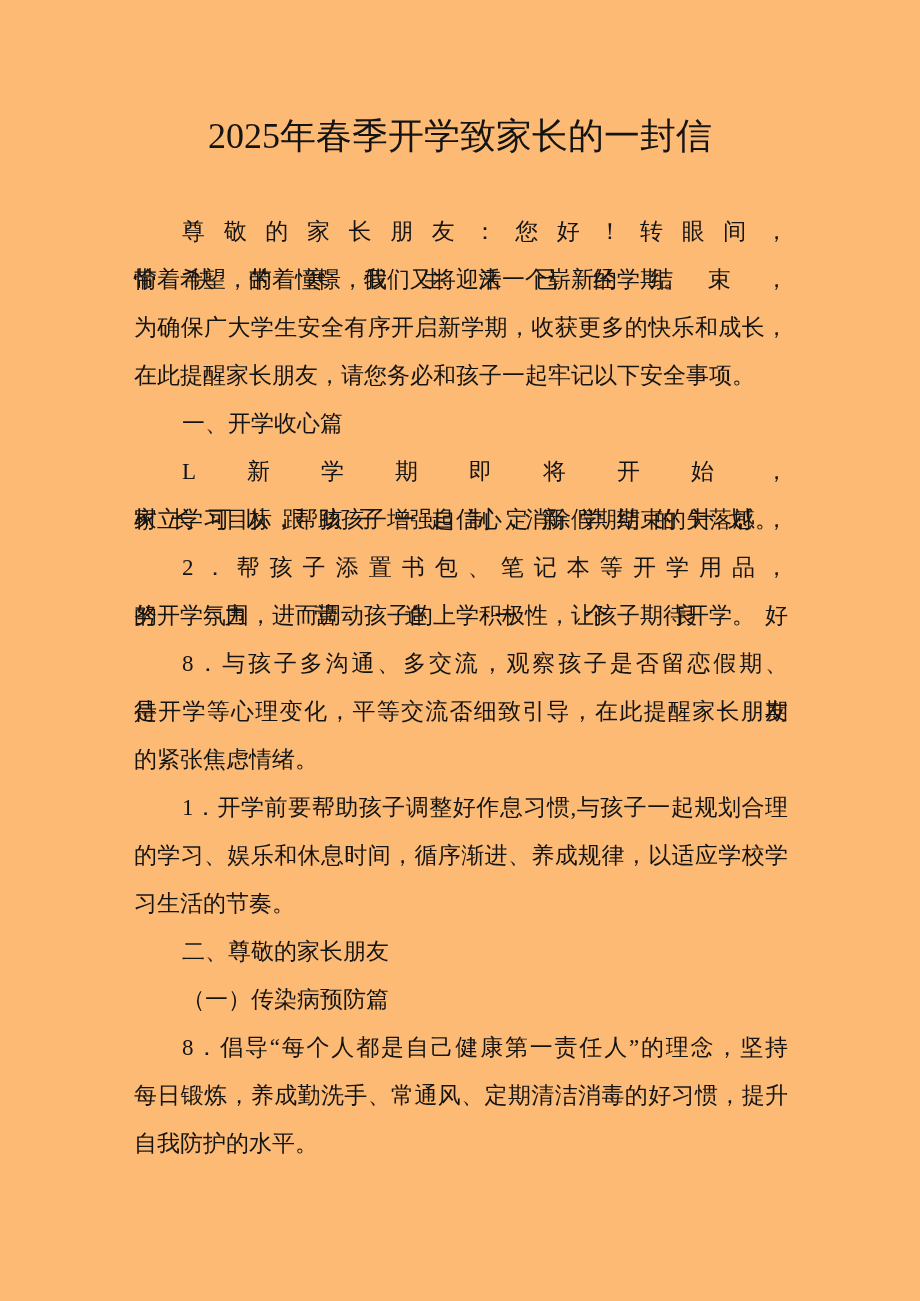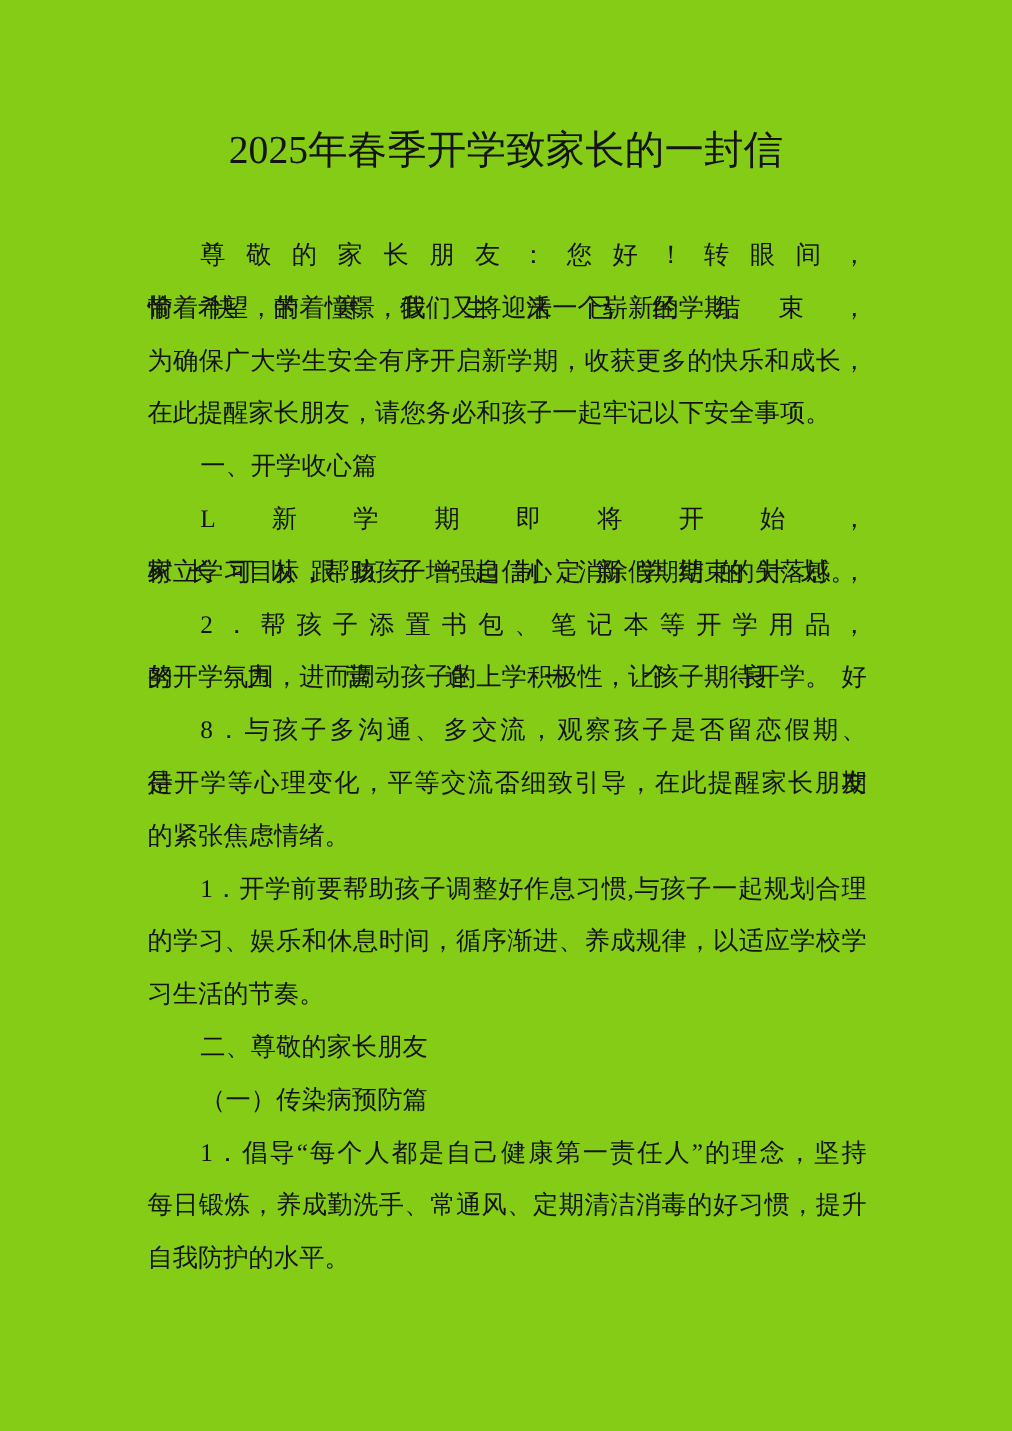--- a/index.html
+++ b/index.html
@@ -47,21 +47,21 @@
     white-space: normal;
     word-break: keep-all;
   }
   .line.indent {
     text-indent: 48px;
   }
 </style>
 </head>
 <body>
 
-<div class="page" style="background: #84cc16; color: rgb(20, 20, 20);">
+<div class="page" style="background: #fdba74; color: rgb(20, 20, 20);">
   <div class="doc-title">2025年春季开学致家长的一封信</div>
   <div class="content">
       <div class="para">
         <div class="line full indent">尊敬的家长朋友：您好！转眼间，愉快的寒假生活已经结束，</div>
         <div class="line">带着希望，带着憧憬，我们又将迎来一个崭新的学期。</div>
       </div>
       <div class="para">
         <div class="line full">为确保广大学生安全有序开启新学期，收获更多的快乐和成长，</div>
         <div class="line">在此提醒家长朋友，请您务必和孩子一起牢记以下安全事项。</div>
       </div>
@@ -86,18 +86,18 @@
         <div class="line full">的学习、娱乐和休息时间，循序渐进、养成规律，以适应学校学</div>
         <div class="line">习生活的节奏。</div>
       </div>
       <div class="para">
         <div class="line indent">二、尊敬的家长朋友</div>
       </div>
       <div class="para">
         <div class="line indent">（一）传染病预防篇</div>
       </div>
       <div class="para">
-        <div class="line full indent">1．倡导“每个人都是自己健康第一责任人”的理念，坚持</div>
+        <div class="line full indent">8．倡导“每个人都是自己健康第一责任人”的理念，坚持</div>
         <div class="line full">每日锻炼，养成勤洗手、常通风、定期清洁消毒的好习惯，提升</div>
         <div class="line">自我防护的水平。</div>
       </div>
     </div>
 </div>
 
 </body></html>

